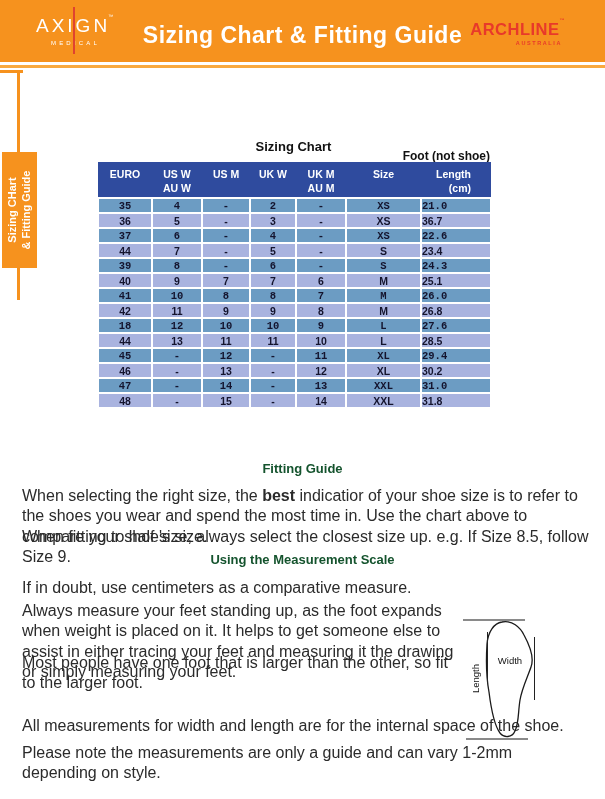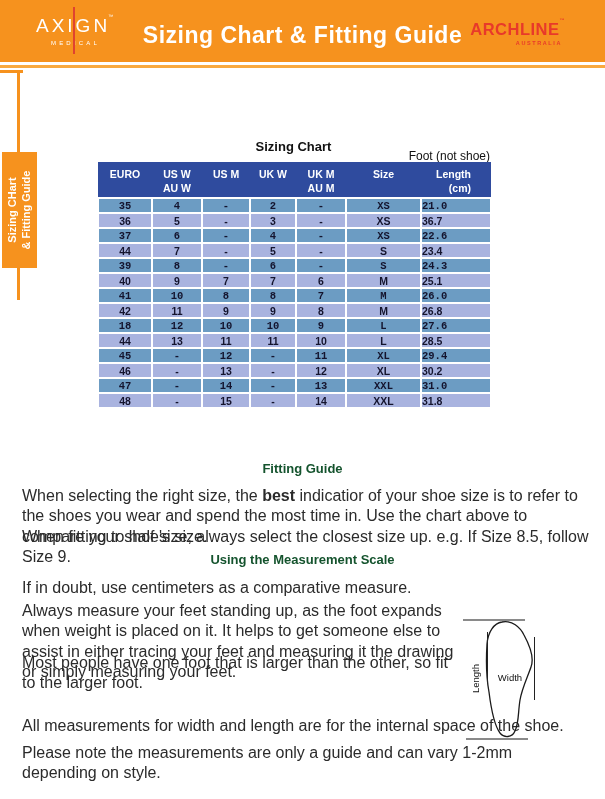--- a/index.html
+++ b/index.html
@@ -45,21 +45,21 @@
   }
   .side-tab-text span { display:block; }
 
   
   .chart-title {
     position:absolute; left:97px; top:139px; width:393px; text-align:center;
     font-size:13px; font-weight:bold; color:#111;
   }
   .foot-note {
     position:absolute; top:149px; right:115px;
-    font-size:12px; font-weight:normal; color:#111;
+    font-size:12px; font-weight:bold; color:#111;
   }
   table.size-table {
     position:absolute; left:97px; top:162px; width:393px;
     border-collapse:collapse; table-layout:fixed;
   }
   table.size-table thead th {
     background:var(--table-header-blue,#2F4B9E); color:#fff;
     font-size:10.5px; font-weight:bold; line-height:1.3;
     height:36px; vertical-align:top; padding-top:6px;
     white-space:pre-line; text-align:center; border:none;
@@ -89,21 +89,21 @@
 
   
   .foot-diagram { position:absolute; left:455px; top:612px; width:95px; height:135px; }
   .fd-line { position:absolute; height:2px; background:#8a8a8a; }
   .fd-top { left:8px; top:7px; width:62px; }
   .fd-bottom { left:11px; top:126px; width:62px; }
   .fd-foot { position:absolute; left:29px; top:8px; width:52px; height:119px; }
   .fd-vline { position:absolute; width:1.4px; background:#222; }
   .fd-vleft { left:32px; top:20px; height:51px; }
   .fd-vright { left:79px; top:25px; height:63px; }
-  .fd-width { position:absolute; left:38px; top:60px; width:34px; text-align:center; font-size:9.5px; color:#111; }
+  .fd-width { position:absolute; left:38px; top:43px; width:34px; text-align:center; font-size:9.5px; color:#111; }
   .fd-length {
     position:absolute; left:-3px; top:61px; width:46px; height:11px; text-align:center;
     font-size:9.5px; color:#111; transform:rotate(-90deg);
   }
 </style>
 </head>
 <body>
 
 <div class="page">
 

